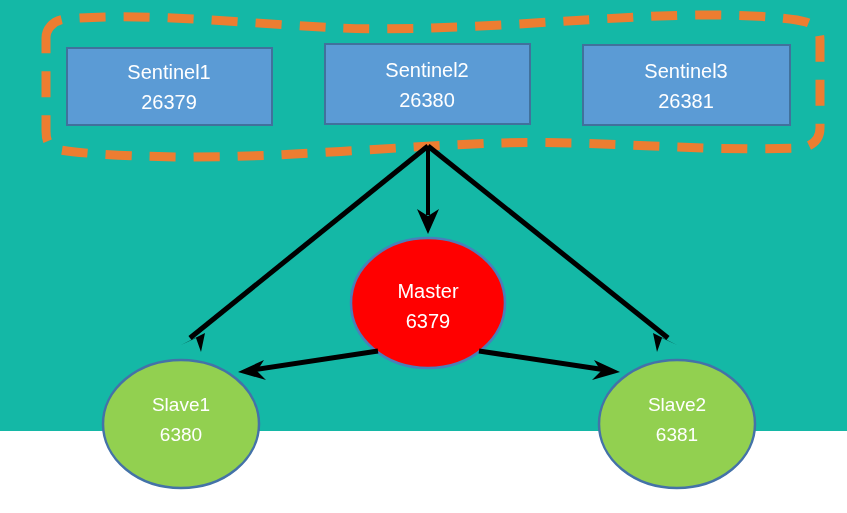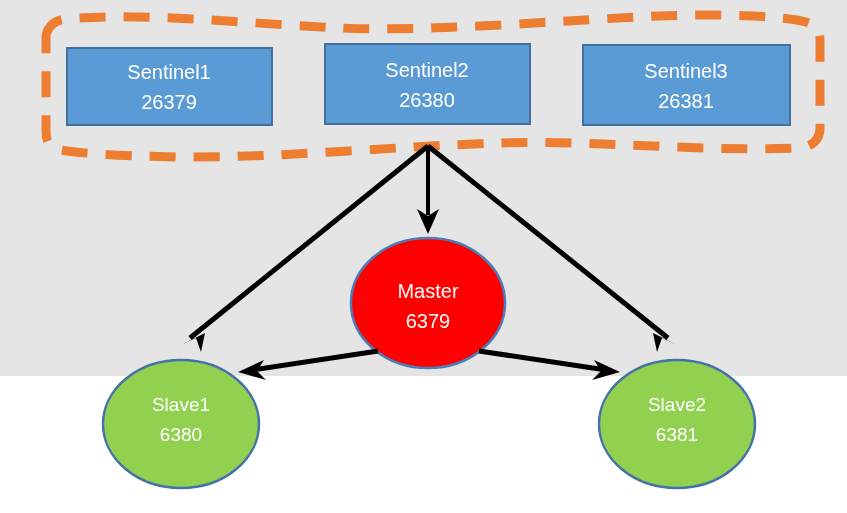--- a/index.html
+++ b/index.html
@@ -9,22 +9,22 @@
   }
   body {
     width: 847px;
     height: 513px;
     font-family: "Liberation Sans", sans-serif;
     overflow: hidden;
   }
   #diagram-root {
     position: relative;
     width: 847px;
-    height: 376px;
-    background: #e5e5e5;
+    height: 431px;
+    background: #14b8a6;
   }
   svg.canvas {
     position: absolute;
     top: 0;
     left: 0;
     width: 847px;
     height: 513px;
   }
   .node-label {
     fill: #ffffff;

